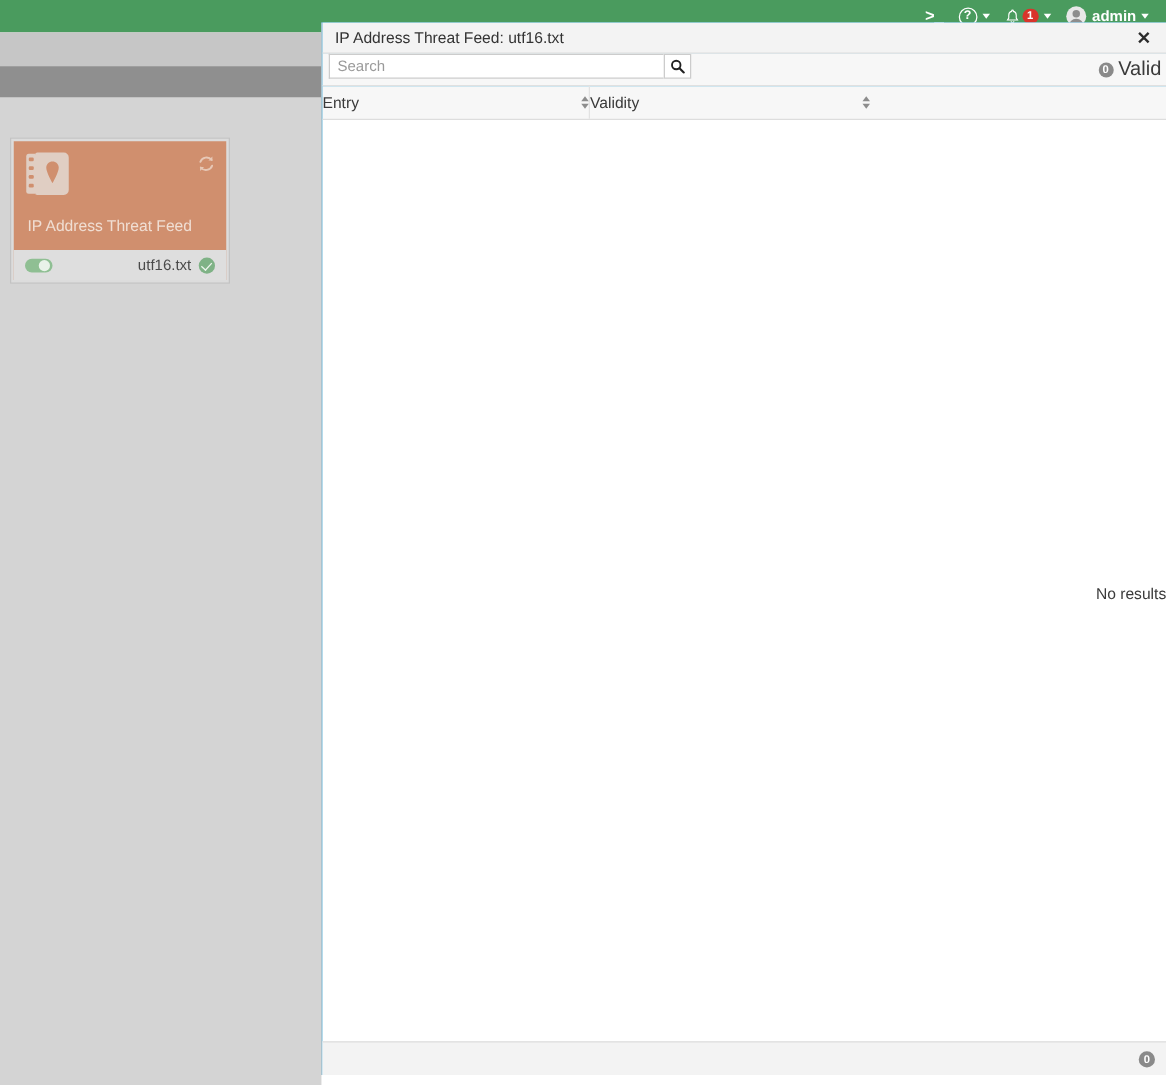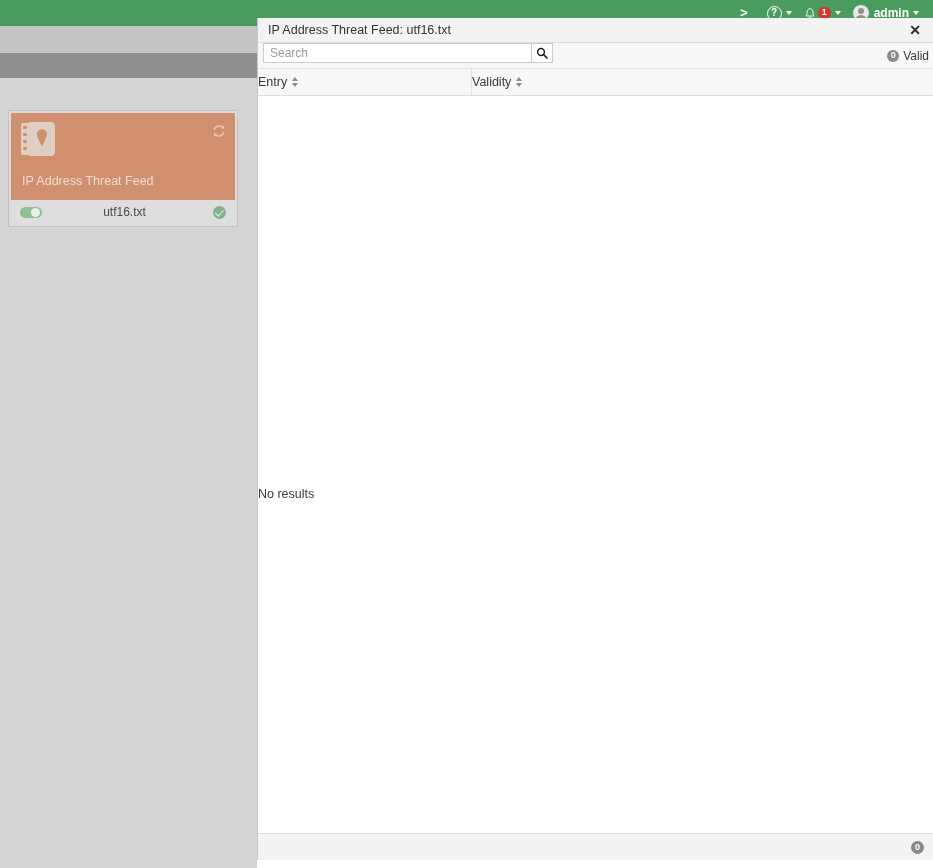--- a/index.html
+++ b/index.html
@@ -142,21 +142,21 @@
     left: 0; top: 52px;
     width: 257px;
     bottom: 0;
     background: #d4d4d4;
   }
 
   
   .card-outer {
     position: absolute;
     left: 8px; top: 32px;
-    width: 230px;
+    width: 176px;
     background: #dcdcdc;
     border: 1px solid #c3c3c3;
     box-sizing: border-box;
     padding: 2px;
   }
   .card {
     background: #d08f6e;
     width: 100%;
     box-sizing: border-box;
   }
@@ -228,21 +228,21 @@
   .toggle::after {
     content: "";
     position: absolute;
     left: 11px; top: 1px;
     width: 9px; height: 9px;
     border-radius: 50%;
     background: #e9f2e9;
   }
   .card-file {
     flex: 1;
-    text-align: center;
+    text-align: right;
     font-size: 12px;
     color: #4a4a4a;
     padding-right: 6px;
   }
   .check-circle {
     width: 13px; height: 13px;
     border-radius: 50%;
     background: #7fb286;
     flex: none;
     position: relative;
@@ -346,35 +346,35 @@
     color: #ffffff;
     font-size: 9px;
     font-weight: bold;
     display: inline-flex;
     align-items: center;
     justify-content: center;
     line-height: 1;
     flex: none;
   }
   .valid-label {
-    font-size: 12px;
+    font-size: 16px;
     color: #3a3a3a;
   }
 
   
   .table-head {
     display: flex;
     height: 26px;
     background: #f7f7f7;
     border-bottom: 1px solid #dddddd;
   }
   .th {
     display: flex;
     align-items: center;
-    justify-content: flex-start;
+    justify-content: space-between;
     font-size: 12.5px;
     color: #3a3a3a;
     cursor: pointer;
     box-sizing: border-box;
     border-right: 1px solid #e2e2e2;
     user-select: none;
   }
   .th:last-child { border-right: none; }
   .th-entry    { width: 214px; }
   .th-validity { width: 224px; }
@@ -395,24 +395,23 @@
 
   .table-body {
     position: relative;
     height: 790px;
     background: #ffffff;
   }
   .no-results {
     position: absolute;
     left: 0; right: 0;
     top: 372px;
-    text-align: left;
+    text-align: right;
     font-size: 12.5px;
     color: #3a3a3a;
-    margin-top: 19px;
   }
   .panel-footer {
     position: absolute;
     left: 0; right: 0; bottom: 0;
     height: 27px;
     background: #f3f3f3;
     border-top: 1px solid #dddddd;
     display: flex;
     align-items: center;
     justify-content: flex-end;

